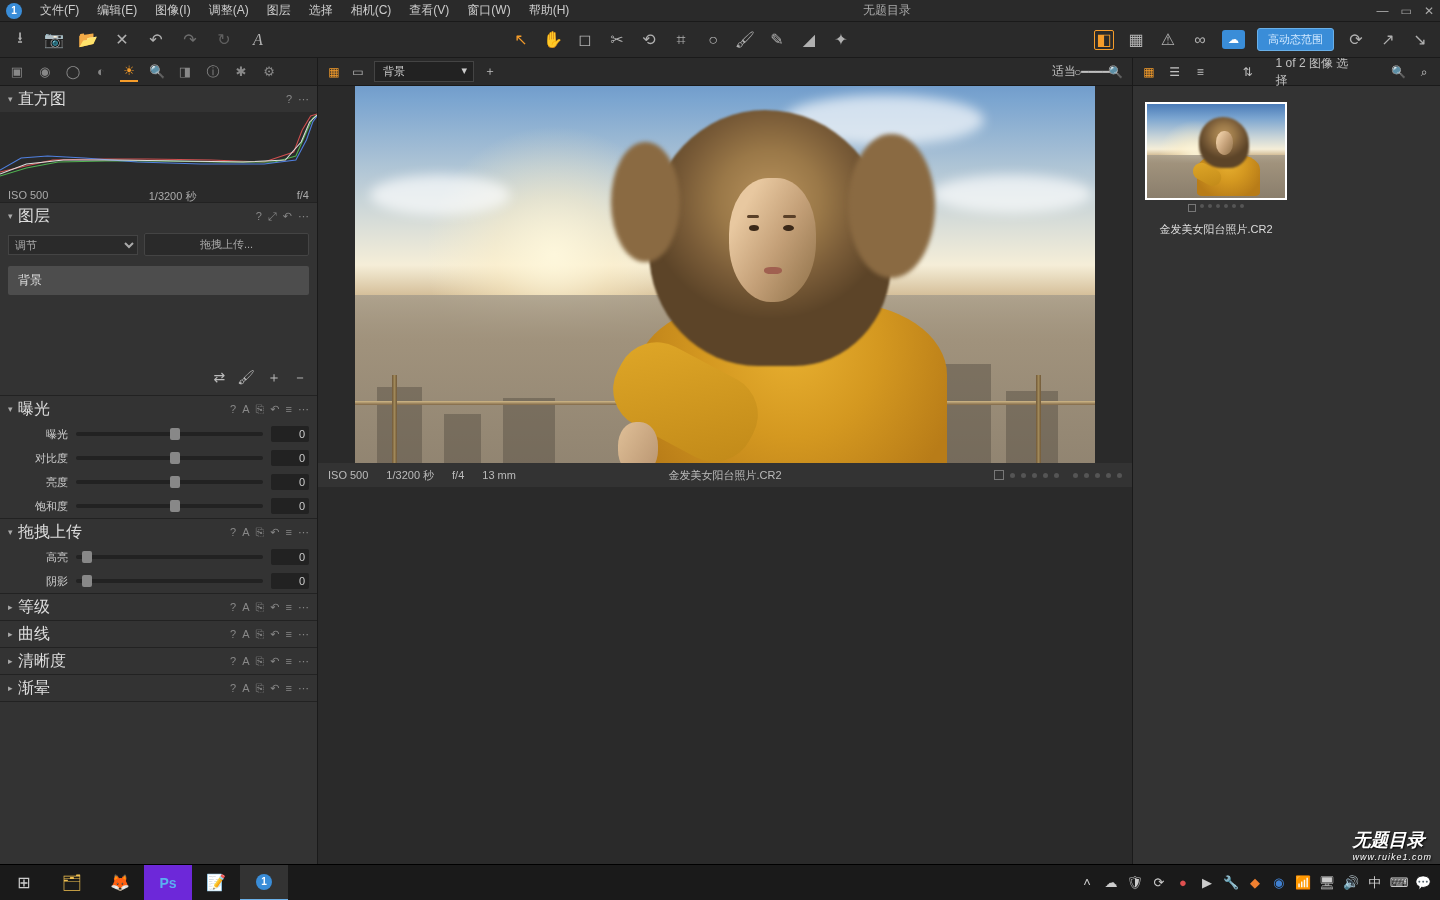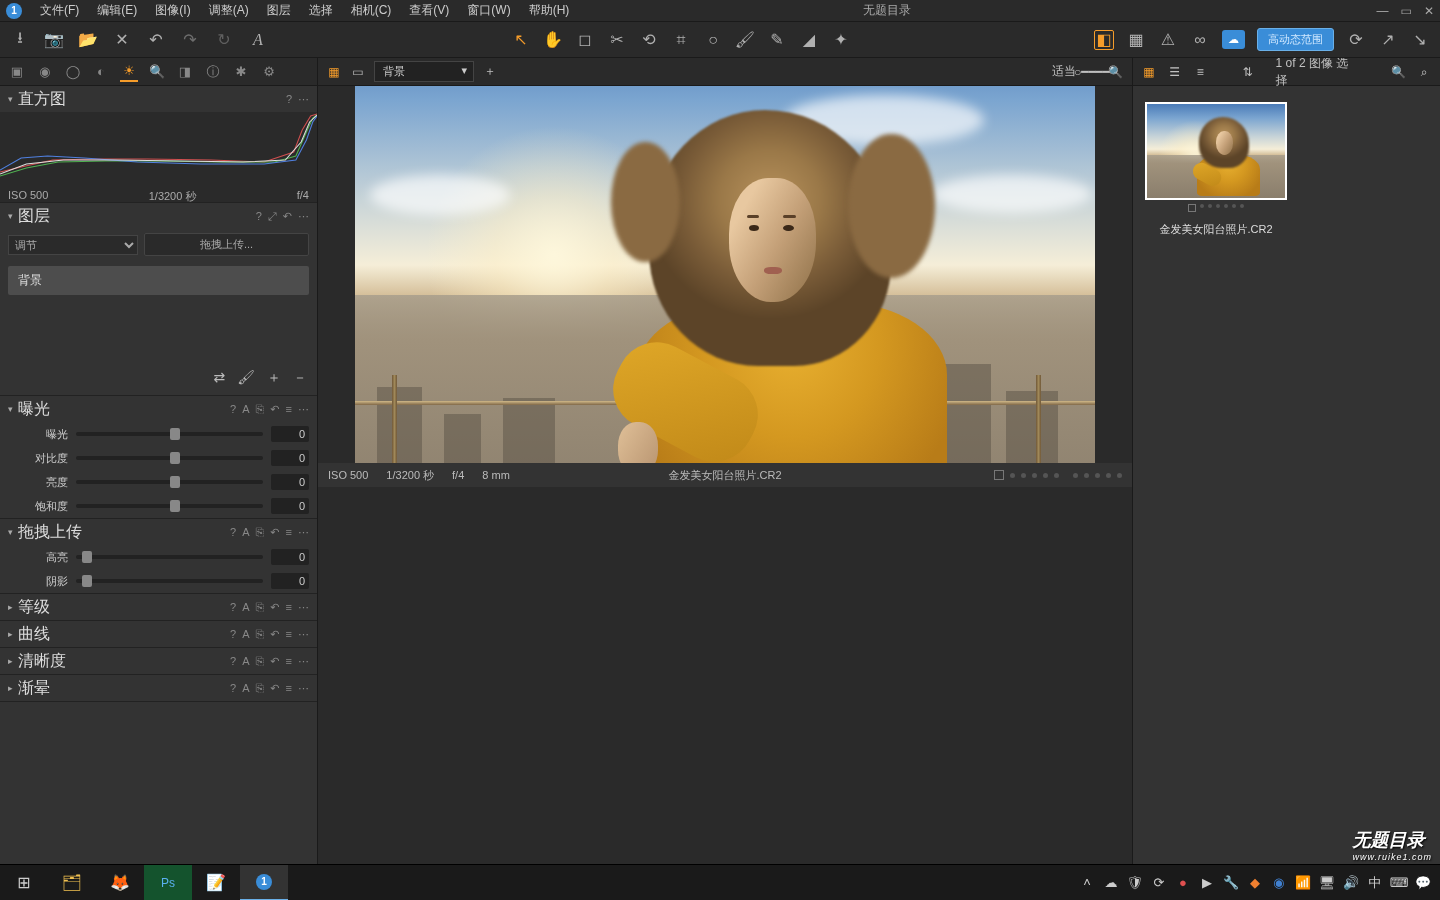--- a/index.html
+++ b/index.html
@@ -398,21 +398,21 @@
               <div class="eye" style="left:62%"></div>
             <div class="lips"></div>
           </div>
         </div>
       </div>
     </div>
     <div class="footer-info" style="position:relative">
       <span>ISO 500</span>
       <span>1/3200 秒</span>
       <span>f/4</span>
-      <span>8 mm</span>
+      <span>13 mm</span>
       <span class="fname">金发美女阳台照片.CR2</span>
       <div class="dots">
         <span class="sq"></span>
         <span class="dot"></span>
           <span class="dot"></span>
           <span class="dot"></span>
           <span class="dot"></span>
           <span class="dot"></span>
         <span class="dot" style="margin-left:8px"></span>
           <span class="dot"></span>
@@ -462,21 +462,21 @@
         <div class="thumb-name">金发美女阳台照片.CR2</div>
       </div>
     </div>
   </div>
 </div>
 
 <div class="taskbar">
   <div class="tb-app">⊞</div>
   <div class="tb-app" style="color:#f0c050">🗂</div>
   <div class="tb-app" style="color:#f07030">🦊</div>
-  <div class="tb-app" style="background:#14532d;color:#5ab0f0;font-size:12px;font-weight:normal">Ps</div>
+  <div class="tb-app" style="background:#6d28d9;color:#5ab0f0;font-size:14px;font-weight:bold">Ps</div>
   <div class="tb-app" style="color:#5090e0">📝</div>
   <div class="tb-app active">
       <span class="logo" style="margin:0">1</span>
     </div>
   <div class="tray">
     <span class="tray-icon">˄</span>
     <span class="tray-icon">☁</span>
     <span class="tray-icon">🛡</span>
     <span class="tray-icon">⟳</span>
     <span class="tray-icon" style="color:#e05050">●</span>

